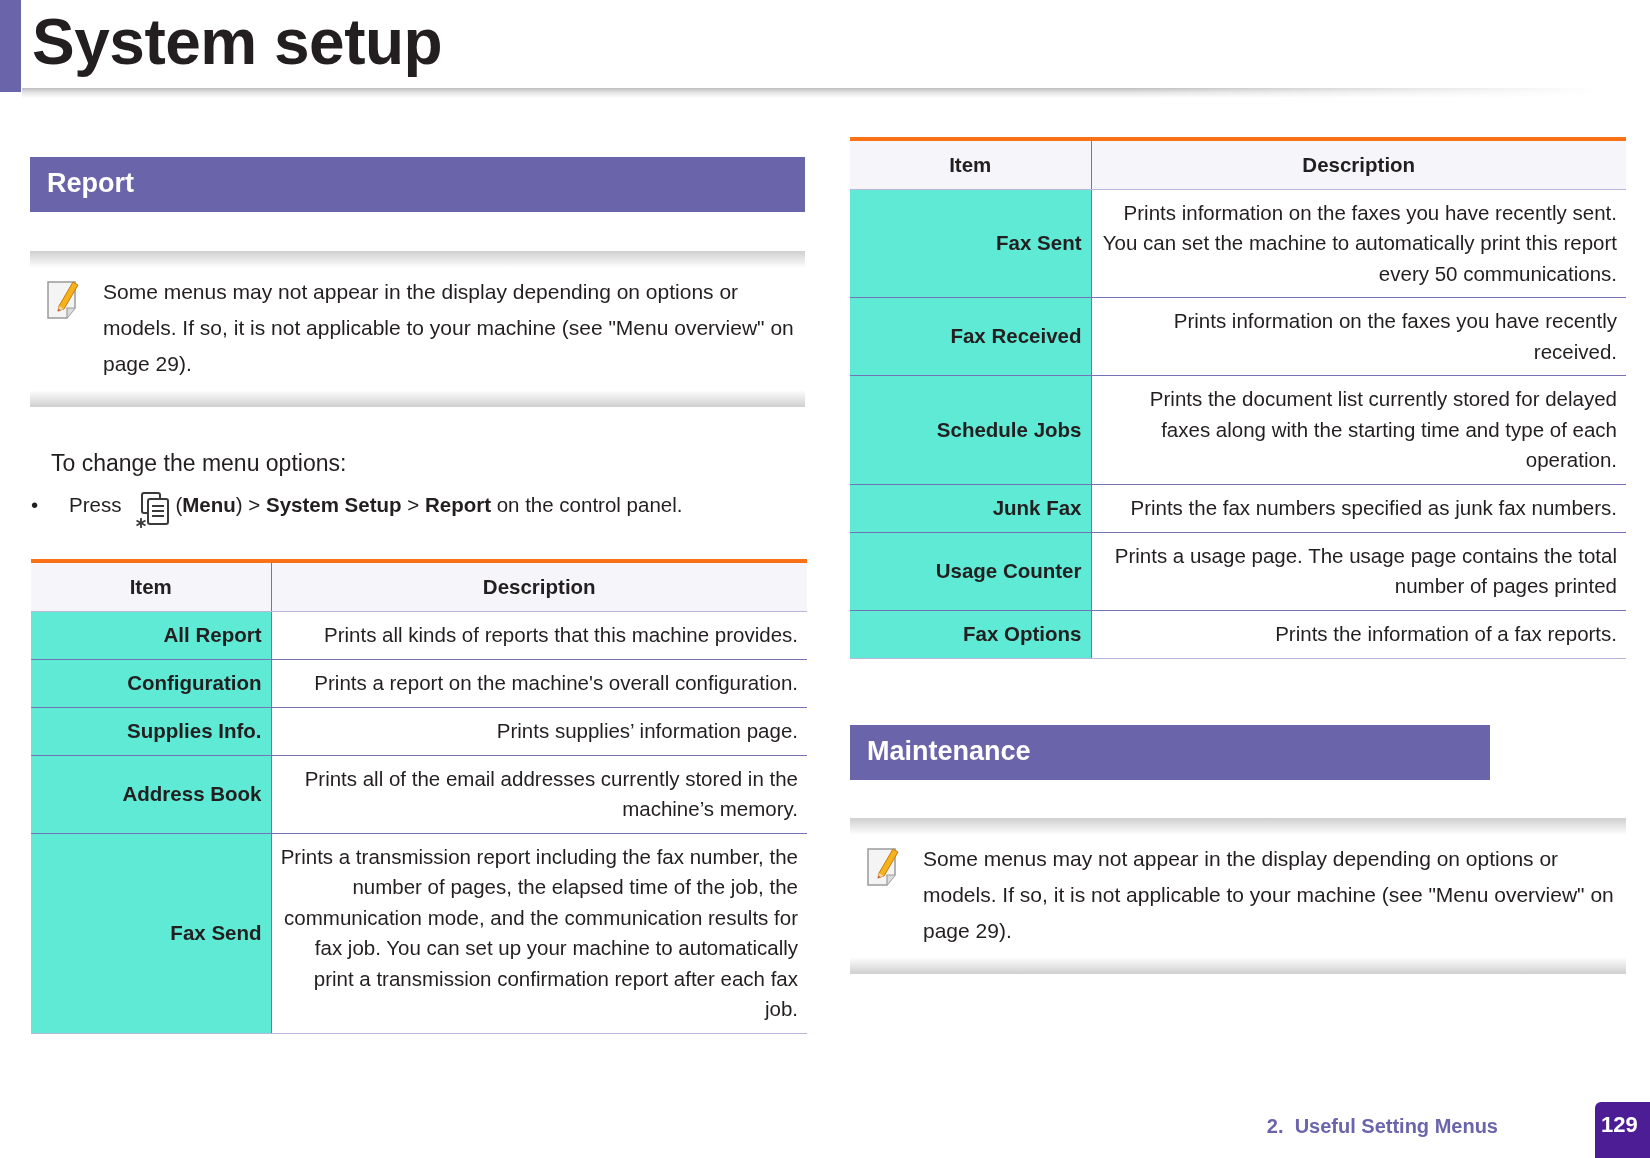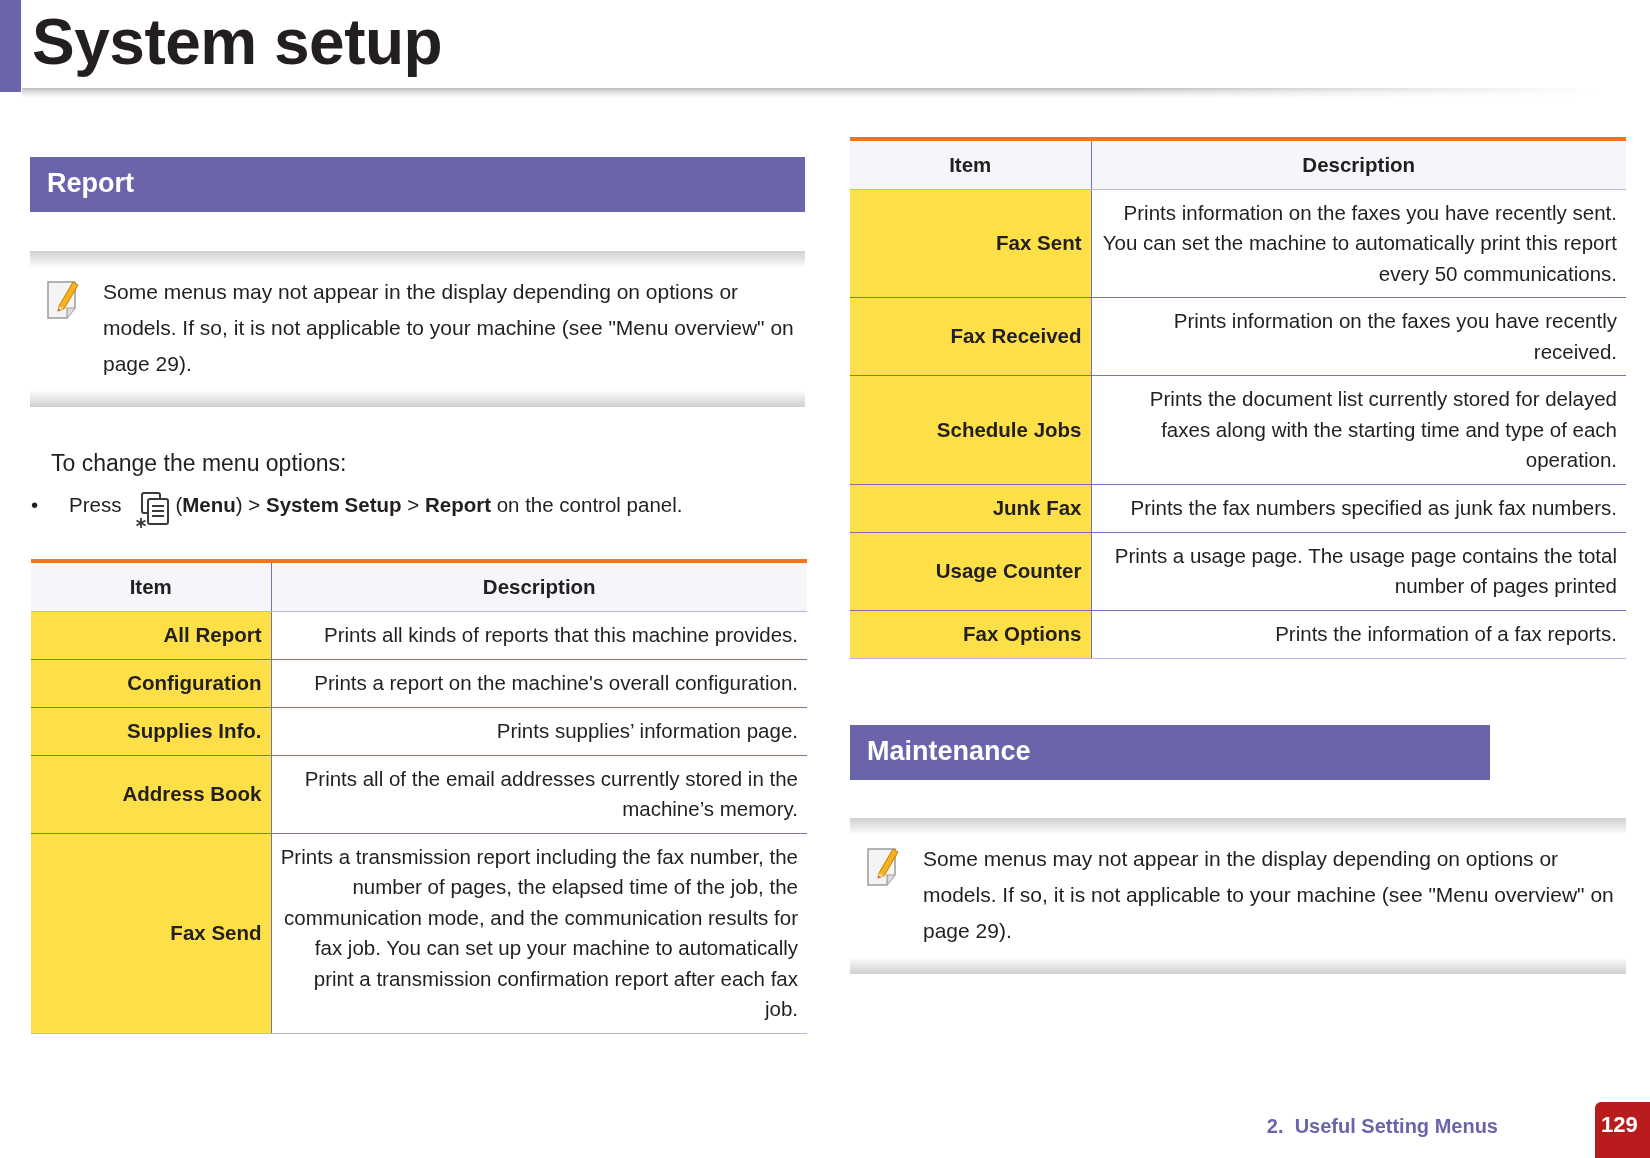--- a/index.html
+++ b/index.html
@@ -26,25 +26,25 @@
   .step .bullet { width: 38px; }
   .step .press { margin-right: 12px; }
   .step .menu-icon { width: 40px; height: 40px; margin-top: 10px; margin-right: 2px; }
   .step b { font-weight: bold; }
 
   table.spec { position: absolute; border-collapse: collapse; font-size: 20.5px; line-height: 30.5px; }
   table.spec thead tr { border-top: 4px solid #f97316; }
   table.spec th { background: #f6f6fa; font-weight: bold; text-align: center; height: 50px; border-bottom: 1.5px solid #b9b5dc; }
   table.spec td { padding: 8px 9px; border-bottom: 1.5px solid #7771b8; vertical-align: middle; text-align: right; }
   table.spec tbody tr:last-child td { border-bottom: 1.5px solid #b9b5dc; }
-  table.spec td.item { background: #fde047; font-weight: bold; }
+  table.spec td.item { background: #5eead4; font-weight: bold; }
   table.spec th.col-item, table.spec td.item { border-right: 1.5px solid #7771b8; }
 
   .footer-label { position: absolute; right: 152px; top: 1115px; font-size: 20px; font-weight: bold; color: #6a64ab; }
-  .page-num { position: absolute; left: 1595px; top: 1102px; width: 55px; height: 56px; background: #b91c1c; border-radius: 6px 0 0 0; color: #fff; font-weight: bold; font-size: 22px; padding: 10px 0 0 6px; }
+  .page-num { position: absolute; left: 1595px; top: 1102px; width: 55px; height: 56px; background: #4c1d95; border-radius: 6px 0 0 0; color: #fff; font-weight: bold; font-size: 22px; padding: 10px 0 0 6px; }
 </style>
 </head>
 <body>
 
 <div class="title-accent"></div>
 <h1 class="page-title">System setup</h1>
 <div class="title-rule"></div>
 
 <div class="section-bar" style="left:30px; top:157px; width:775px;">Report</div>
 

